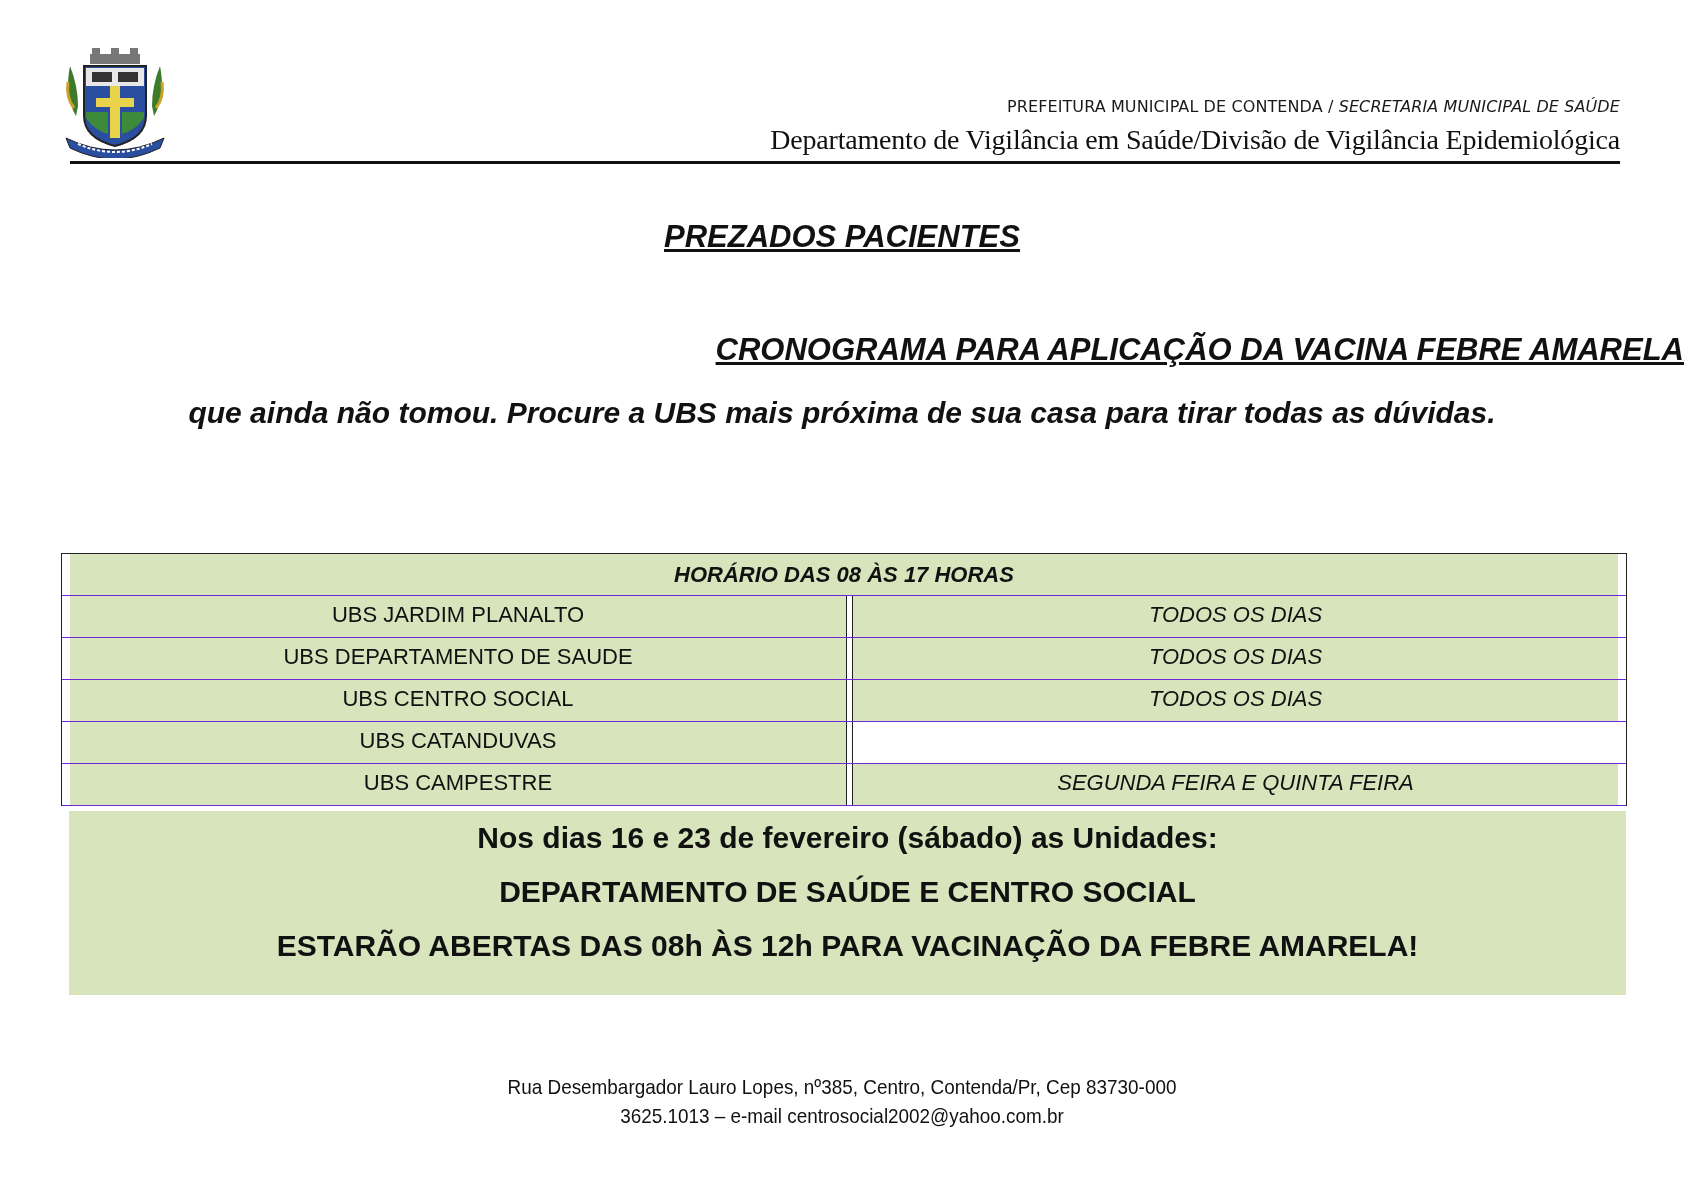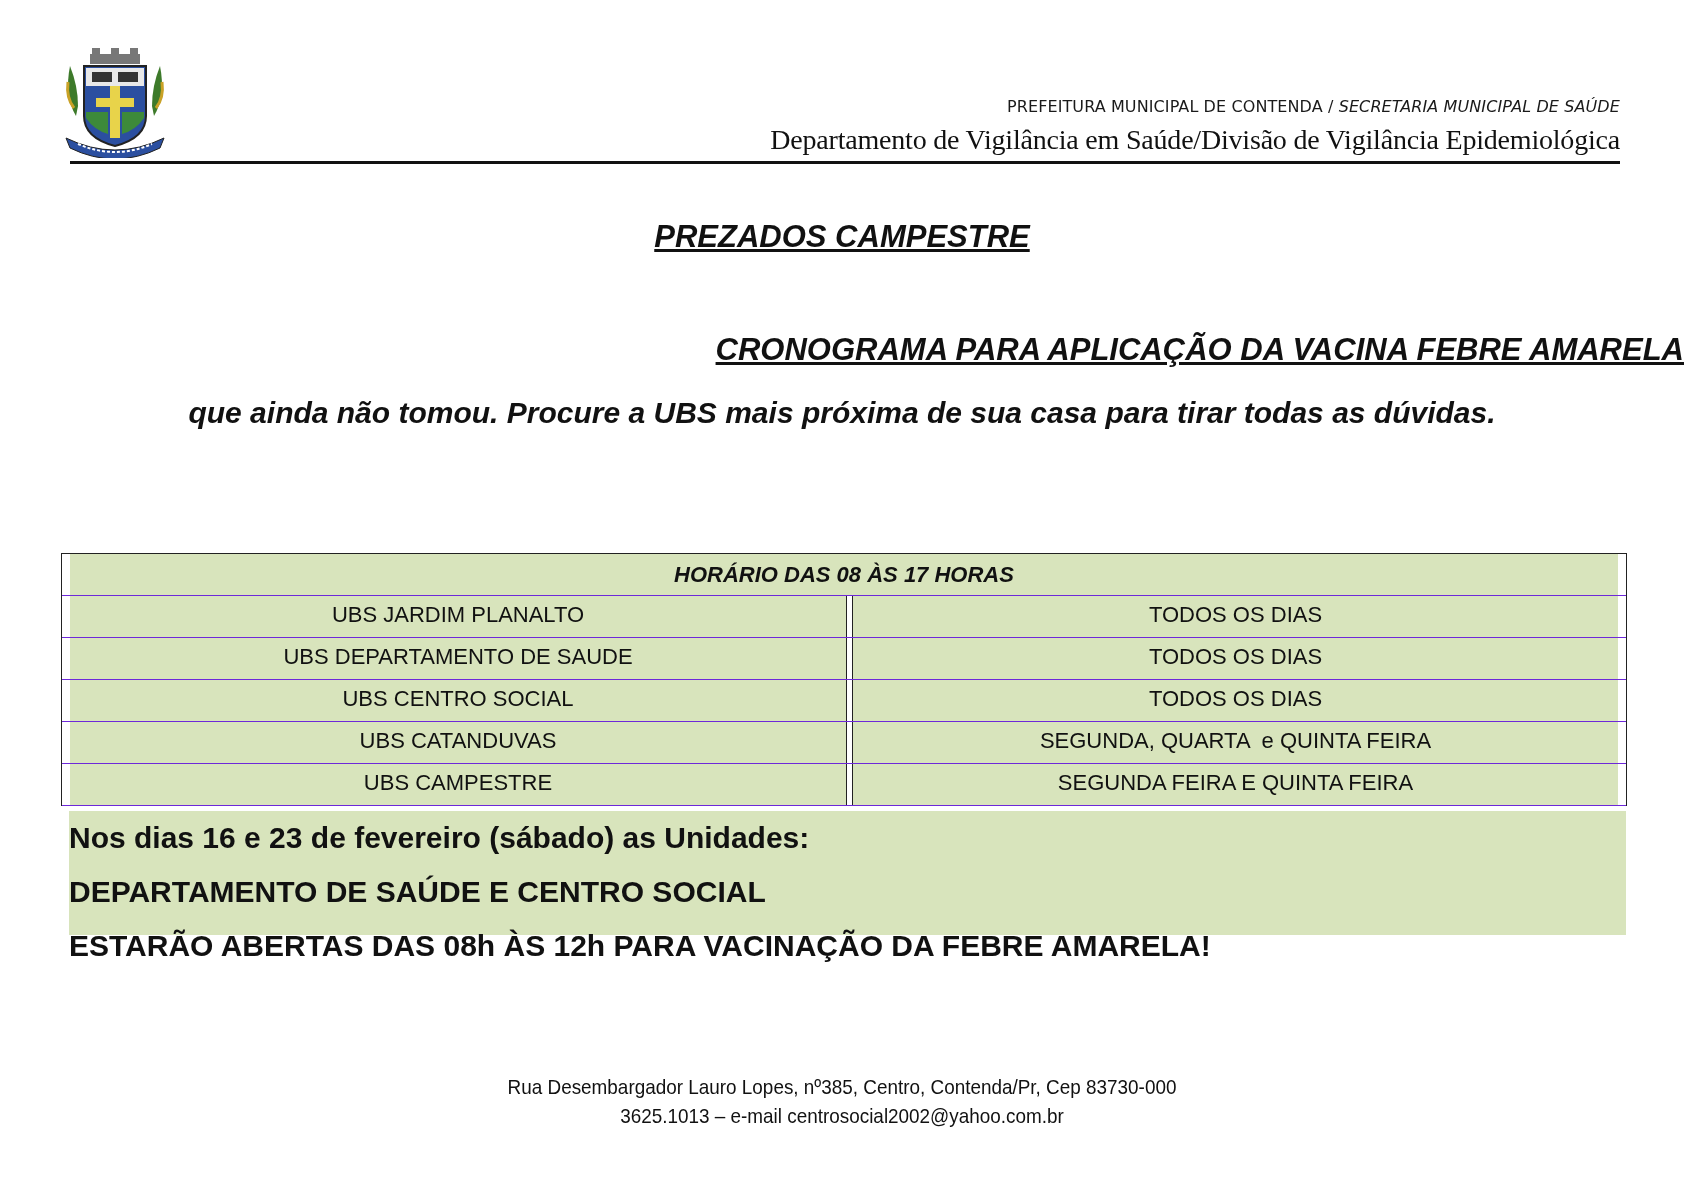--- a/index.html
+++ b/index.html
@@ -41,25 +41,25 @@
       flex: 1; background: #d8e4bc; margin: 0 8px; text-align: center;
       font-size: 22px; font-weight: bold; font-style: italic; line-height: 42px;
     }
     .sched-row .c1 {
       width: 776px; background: #d8e4bc; margin-left: 8px; text-align: center;
       font-size: 22px; line-height: 38px; box-sizing: border-box;
     }
     .sched-row .sep { width: 7px; border-left: 1px solid #222; border-right: 1px solid #222; box-sizing: border-box; background: #fff; }
     .sched-row .c2 {
       flex: 1; background: #d8e4bc; margin-right: 8px; text-align: center;
-      font-size: 22px; line-height: 38px;
+      font-size: 22px; line-height: 38px; font-style: italic;
     }
     .notice {
-      position: absolute; left: 69px; top: 811px; width: 1557px; height: 124px;
-      background: #d8e4bc; 
+      position: absolute; left: 69px; top: 811px; width: 1557px; height: 184px;
+      background: #d8e4bc; text-align: center;
     }
     .notice div { font-size: 30px; font-weight: bold; line-height: 54px; }
     .notice div:first-child { margin-top: 0px; }
     .footer {
       position: absolute; left: 0; right: 0; top: 1072px; text-align: center;
       font-family: "Liberation Sans", sans-serif; font-size: 21px; line-height: 29px;
       transform: scaleX(0.9); color: #111;
     }
   </style>
 </head>
@@ -87,21 +87,21 @@
     <path d="M22 98 Q59 114 96 98" stroke="#fff" stroke-width="2" fill="none" stroke-dasharray="3 2"></path>
   </svg>
 </div>
 
 <div class="hdr-line1">
   <span>PREFEITURA MUNICIPAL DE CONTENDA / </span><i>SECRETARIA MUNICIPAL DE SAÚDE</i>
 </div>
 <div class="hdr-line2">Departamento de Vigilância em Saúde/Divisão de Vigilância Epidemiológica</div>
 <div class="hdr-rule"></div>
 
-<div class="title">PREZADOS CAMPESTRE</div>
+<div class="title">PREZADOS PACIENTES</div>
 <div class="subtitle">CRONOGRAMA PARA APLICAÇÃO DA VACINA FEBRE AMARELA</div>
 
 <div class="intro">
   <div>que ainda não tomou. Procure a UBS mais próxima de sua casa para tirar todas as dúvidas.</div>
 </div>
 
 <div class="sched">
   <div class="sched-row">
     <div class="head">HORÁRIO DAS 08 ÀS 17 HORAS</div>
   </div>
@@ -116,21 +116,20 @@
     <div class="c2">TODOS OS DIAS</div>
   </div>
   <div class="sched-row">
     <div class="c1">UBS CENTRO SOCIAL</div>
     <div class="sep"></div>
     <div class="c2">TODOS OS DIAS</div>
   </div>
   <div class="sched-row">
     <div class="c1">UBS CATANDUVAS</div>
     <div class="sep"></div>
-    <div class="c2" style="white-space:pre">SEGUNDA, QUARTA  e QUINTA FEIRA</div>
   </div>
   <div class="sched-row">
     <div class="c1">UBS CAMPESTRE</div>
     <div class="sep"></div>
     <div class="c2">SEGUNDA FEIRA E QUINTA FEIRA</div>
   </div>
 </div>
 
 <div class="notice">
   <div>Nos dias 16 e 23 de fevereiro (sábado) as Unidades:</div>

